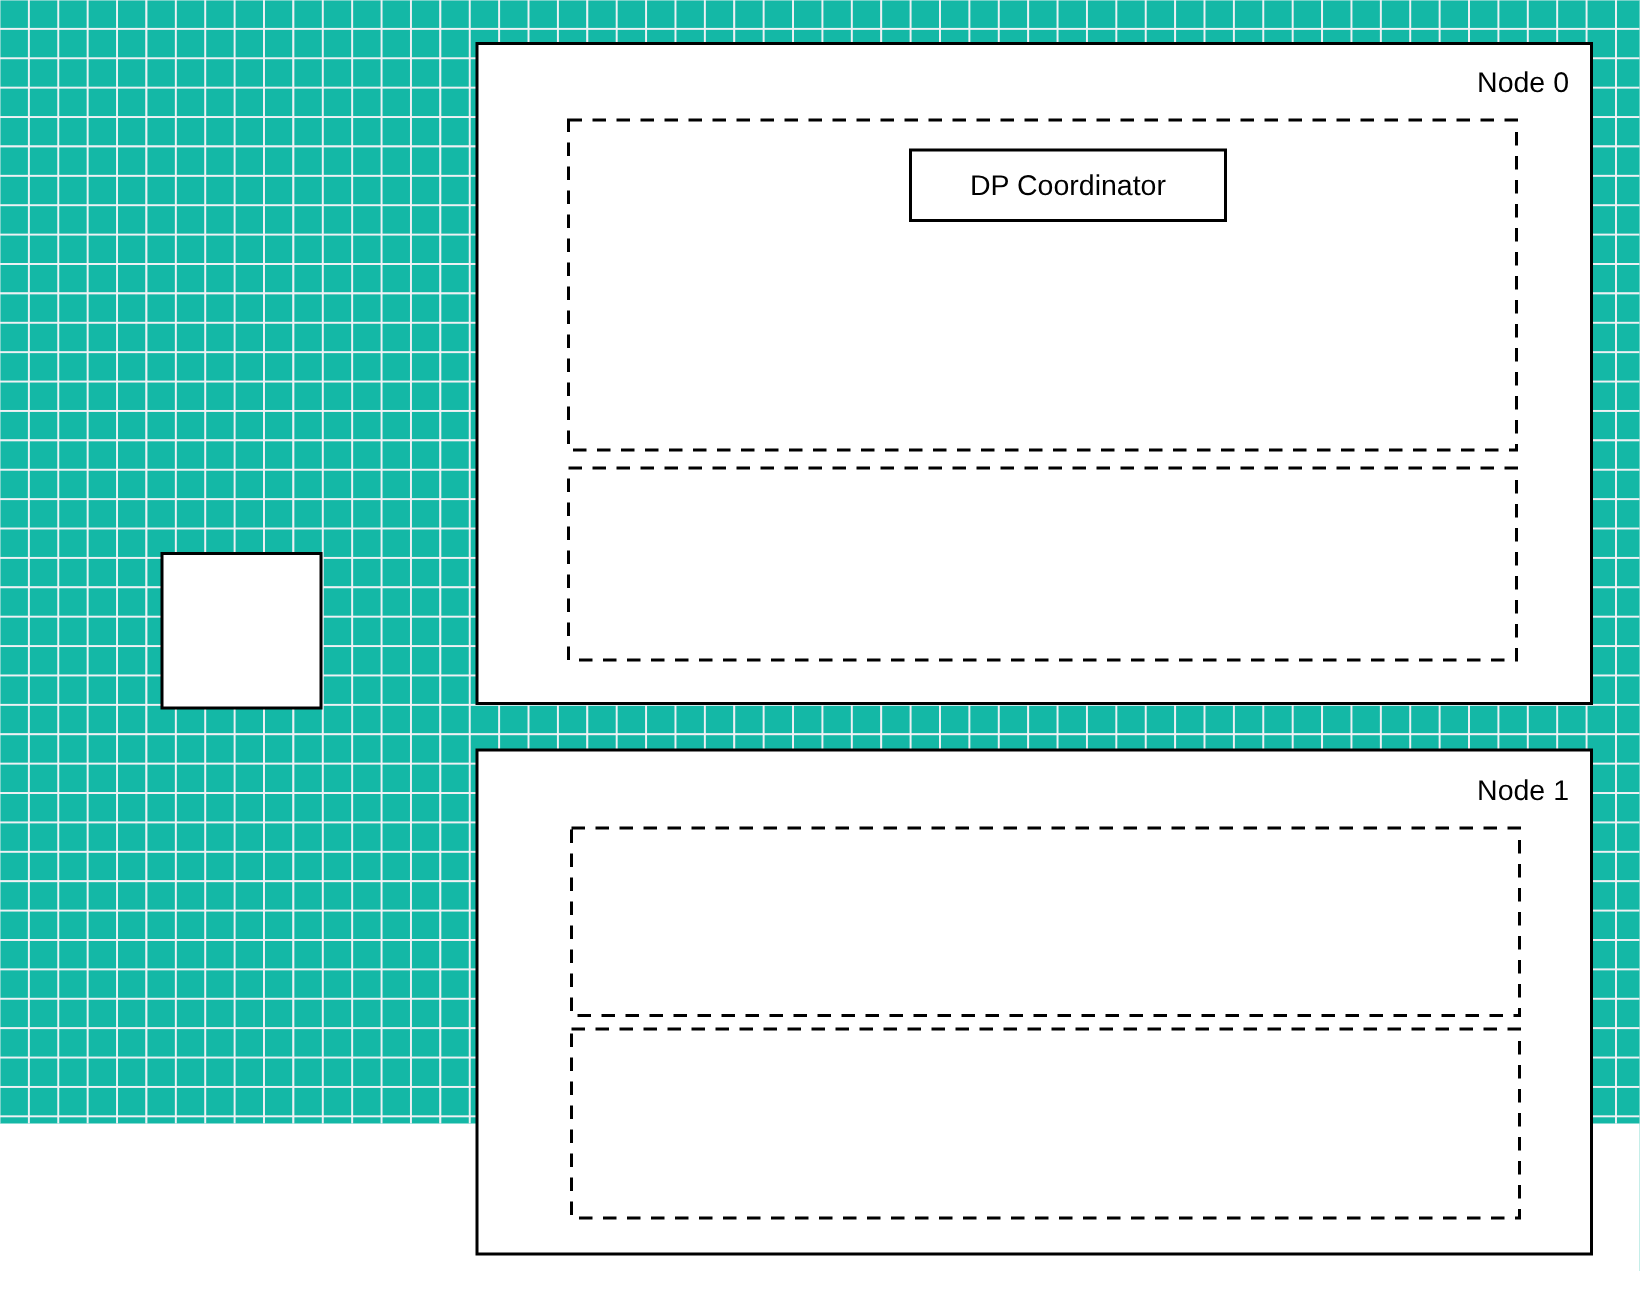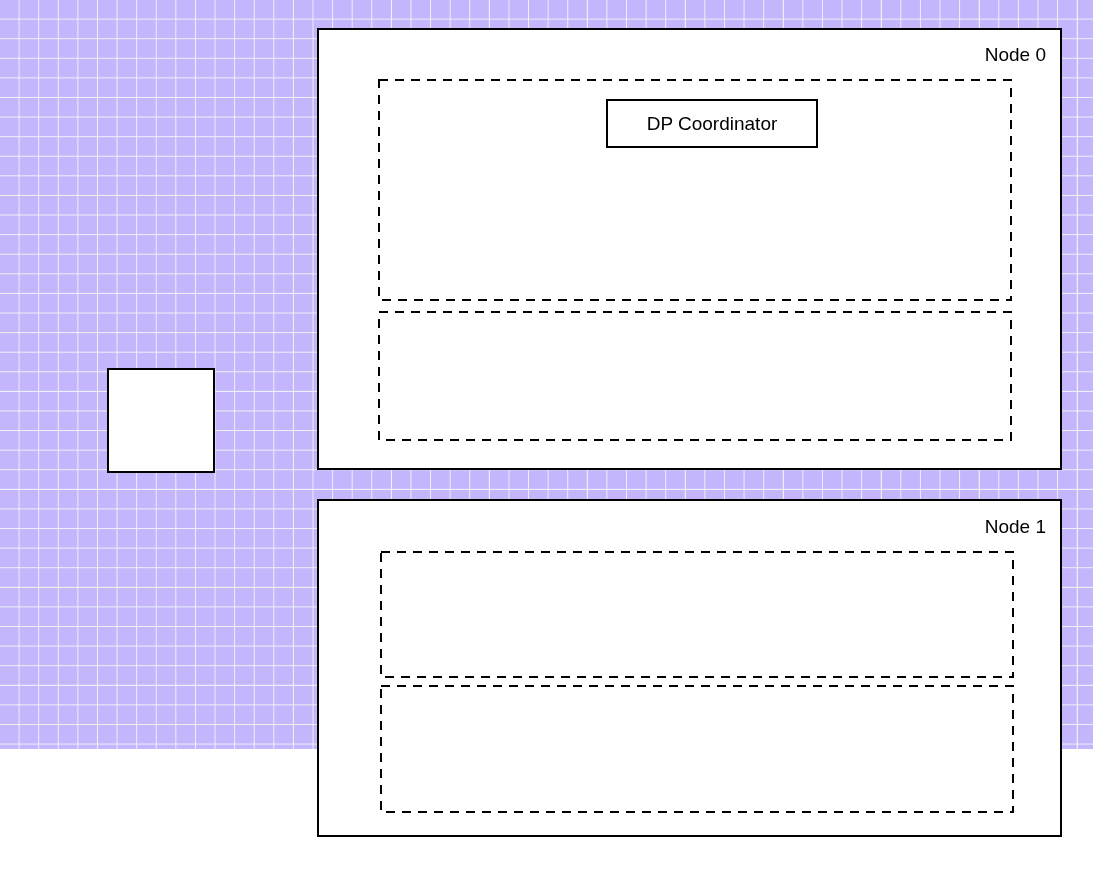--- a/index.html
+++ b/index.html
@@ -11,21 +11,21 @@
   body {
     font-family: "Liberation Sans", sans-serif;
     width: 1093px;
     height: 875px;
     overflow: hidden;
   }
   #diagram-root {
     position: relative;
     width: 1093px;
     height: 749px;
-    background: #c4b5fd;
+    background: #14b8a6;
   }
   
   #grid-bg {
     position: absolute;
     inset: 0;
     background-image:
       linear-gradient(to right, #eef1f4 1px, transparent 1px),
       linear-gradient(to bottom, #eef1f4 1px, transparent 1px),
       linear-gradient(to right, #e2e7ec 1px, transparent 1px),
       linear-gradient(to bottom, #e2e7ec 1px, transparent 1px);

